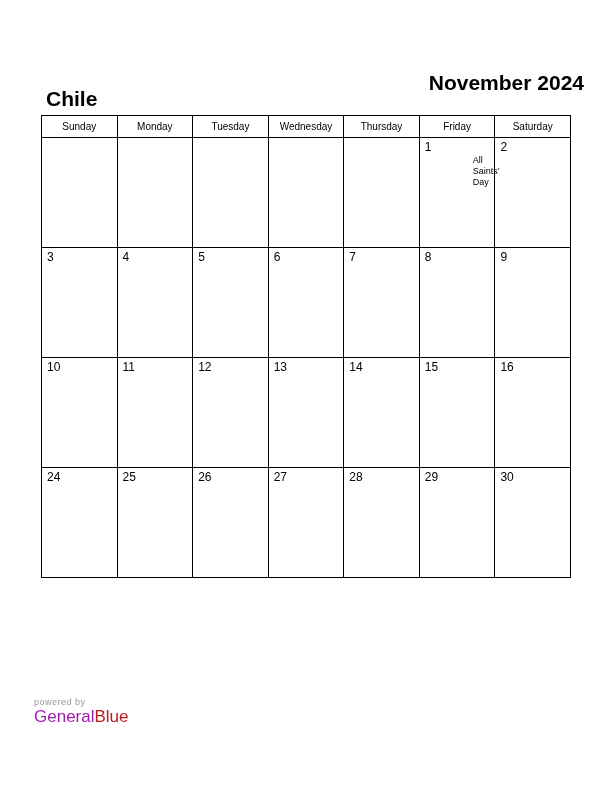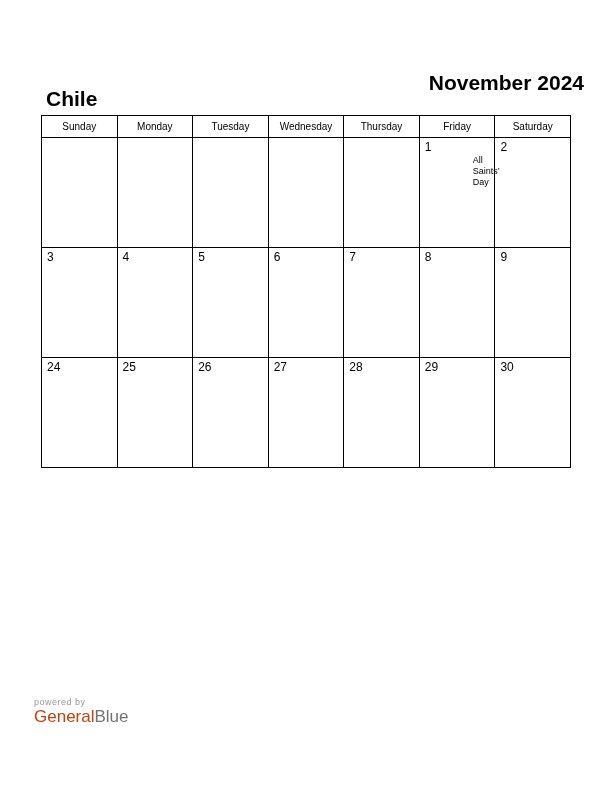--- a/index.html
+++ b/index.html
@@ -8,22 +8,22 @@
   .month { position: absolute; right: 28px; top: 71px; font-size: 21px; font-weight: bold; }
   table.cal { position: absolute; left: 41px; top: 115px; border-collapse: collapse; table-layout: fixed; width: 530px; }
   table.cal th, table.cal td { border: 1px solid #000; padding: 0; }
   table.cal th { height: 21px; font-weight: normal; font-size: 10px; text-align: center; vertical-align: middle; }
   table.cal td { height: 109px; vertical-align: top; }
   .daynum { font-size: 12px; padding: 2px 0 0 5px; display: block; line-height: 14px; }
   .event { font-size: 9px; padding: 1px 0 0 5px; display: block; line-height: 11px; margin-left: 48px; }
   .footer { position: absolute; left: 34px; top: 697px; }
   .powered { font-size: 9px; color: #999; letter-spacing: 0.5px; }
   .brand { font-size: 17px; margin-top: 0px; }
-  .brand .g { color: #c2410c; }
-  .brand .b { color: #737373; }
+  .brand .g { color: #a21caf; }
+  .brand .b { color: #b91c1c; }
 </style>
 </head>
 <body>
 
 <div class="country">Chile</div>
 <div class="month">November 2024</div>
 
 <table class="cal">
   <thead>
     <tr>
@@ -79,20 +79,43 @@
         </td>
       <td>
           <span class="daynum">8</span>
         </td>
       <td>
           <span class="daynum">9</span>
         </td>
     </tr>
     <tr>
       <td>
+          <span class="daynum">10</span>
+        </td>
+      <td>
+          <span class="daynum">11</span>
+        </td>
+      <td>
+          <span class="daynum">12</span>
+        </td>
+      <td>
+          <span class="daynum">13</span>
+        </td>
+      <td>
+          <span class="daynum">14</span>
+        </td>
+      <td>
+          <span class="daynum">15</span>
+        </td>
+      <td>
+          <span class="daynum">16</span>
+        </td>
+    </tr>
+    <tr>
+      <td>
           <span class="daynum">24</span>
         </td>
       <td>
           <span class="daynum">25</span>
         </td>
       <td>
           <span class="daynum">26</span>
         </td>
       <td>
           <span class="daynum">27</span>

